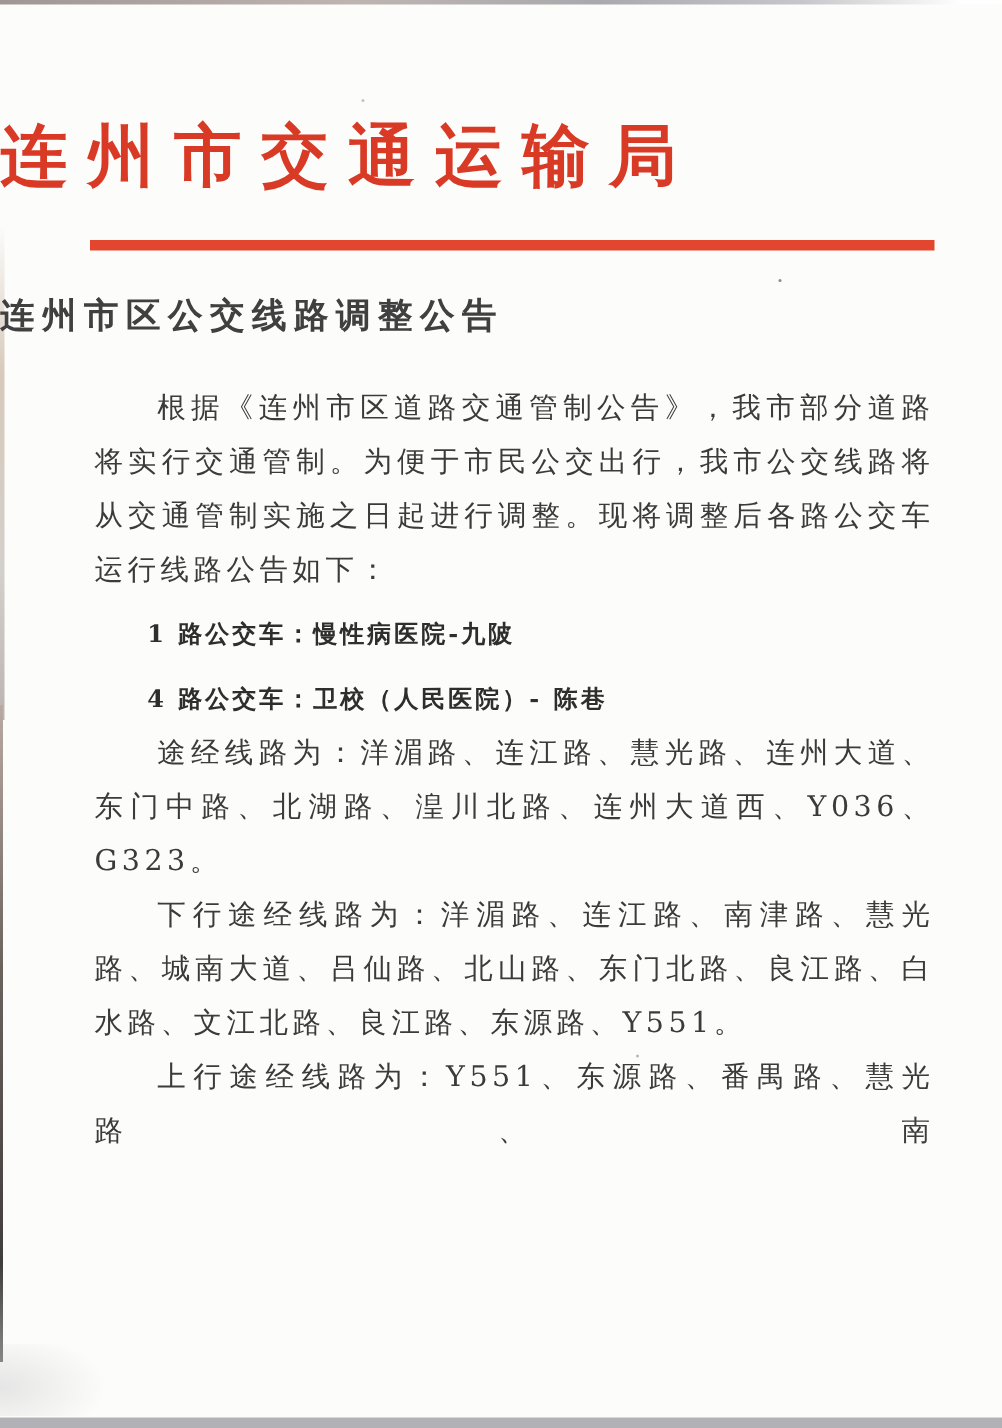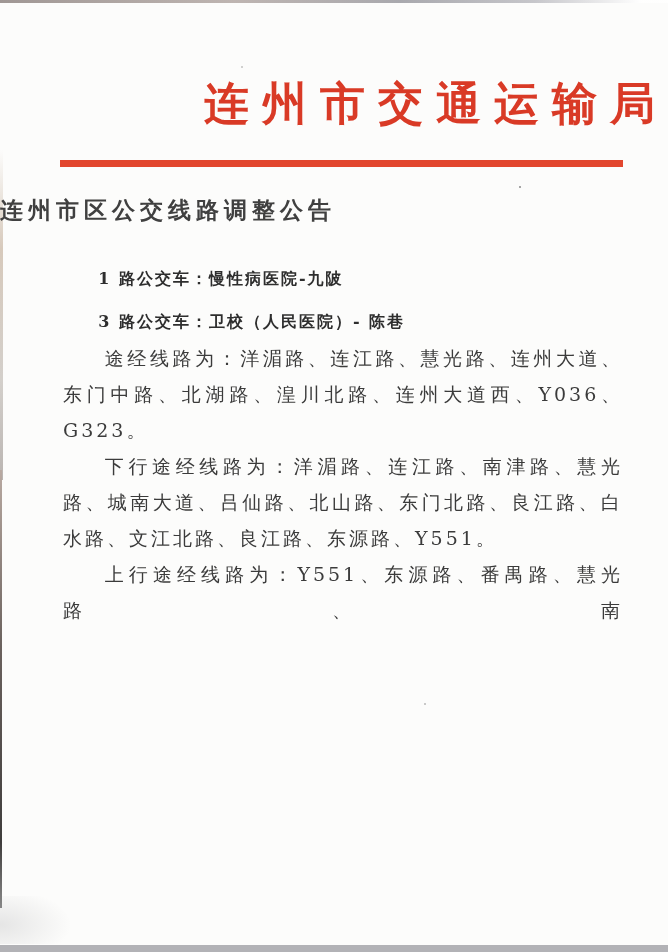--- a/index.html
+++ b/index.html
@@ -33,21 +33,21 @@
     background: radial-gradient(ellipse 100% 100% at 0% 60%, rgba(90,90,95,.14), rgba(90,90,95,0) 75%);
   }
   .speck { position: absolute; background: #8a8a8a; border-radius: 50%; }
   .speck1 { left: 519px; top: 186px; width: 2px; height: 2px; }
   .speck2 { left: 424px; top: 703px; width: 2px; height: 2px; opacity: .6; }
   .speck3 { left: 241px; top: 66px;  width: 2px; height: 2px; opacity: .5; }
 
   
   .agency-title {
     position: absolute; top: 74px; left: 0; right: 0;
-    text-align: right;
+    text-align: left;
     font-family: "DejaVu Serif", "Liberation Serif", serif;
     font-weight: bold;
     font-size: 45px;
     letter-spacing: 13px;
     color: var(--header_red, #d93a26);
     white-space: nowrap;
   }
   .red-rule {
     position: absolute; top: 160px; left: 60px; width: 563px; height: 7px;
     background: var(--rule_red, #e2462e);
@@ -92,27 +92,28 @@
 <div class="edge-bottom"></div>
 <span class="speck speck1"></span>
 <span class="speck speck2"></span>
 <span class="speck speck3"></span>
 
 <div class="agency-title">连州市交通运输局</div>
 <div class="red-rule"></div>
 <div class="doc-title">连州市区公交线路调整公告</div>
 
 <div class="content">
+  <p class="intro">根据《连州市区道路交通管制公告》，我市部分道路将实行交通管制。为便于市民公交出行，我市公交线路将从交通管制实施之日起进行调整。现将调整后各路公交车运行线路公告如下：</p>
 
   <section>
     <h3>1 路公交车：慢性病医院-九陂</h3>
   </section>
 
   <section>
-    <h3>3 路公交车：卫校（人民医院）- 陈巷</h3>
+    <h3>4 路公交车：卫校（人民医院）- 陈巷</h3>
     <p>途经线路为：洋湄路、连江路、慧光路、连州大道、东门中路、北湖路、湟川北路、连州大道西、Y036、G323。</p>
   </section>
 
 
   <section>
     <p>下行途经线路为：洋湄路、连江路、南津路、慧光路、城南大道、吕仙路、北山路、东门北路、良江路、白水路、文江北路、良江路、东源路、Y551。</p>
     <p class="force-justify">上行途经线路为：Y551、东源路、番禺路、慧光路、南</p>
   </section>
 </div>
 

